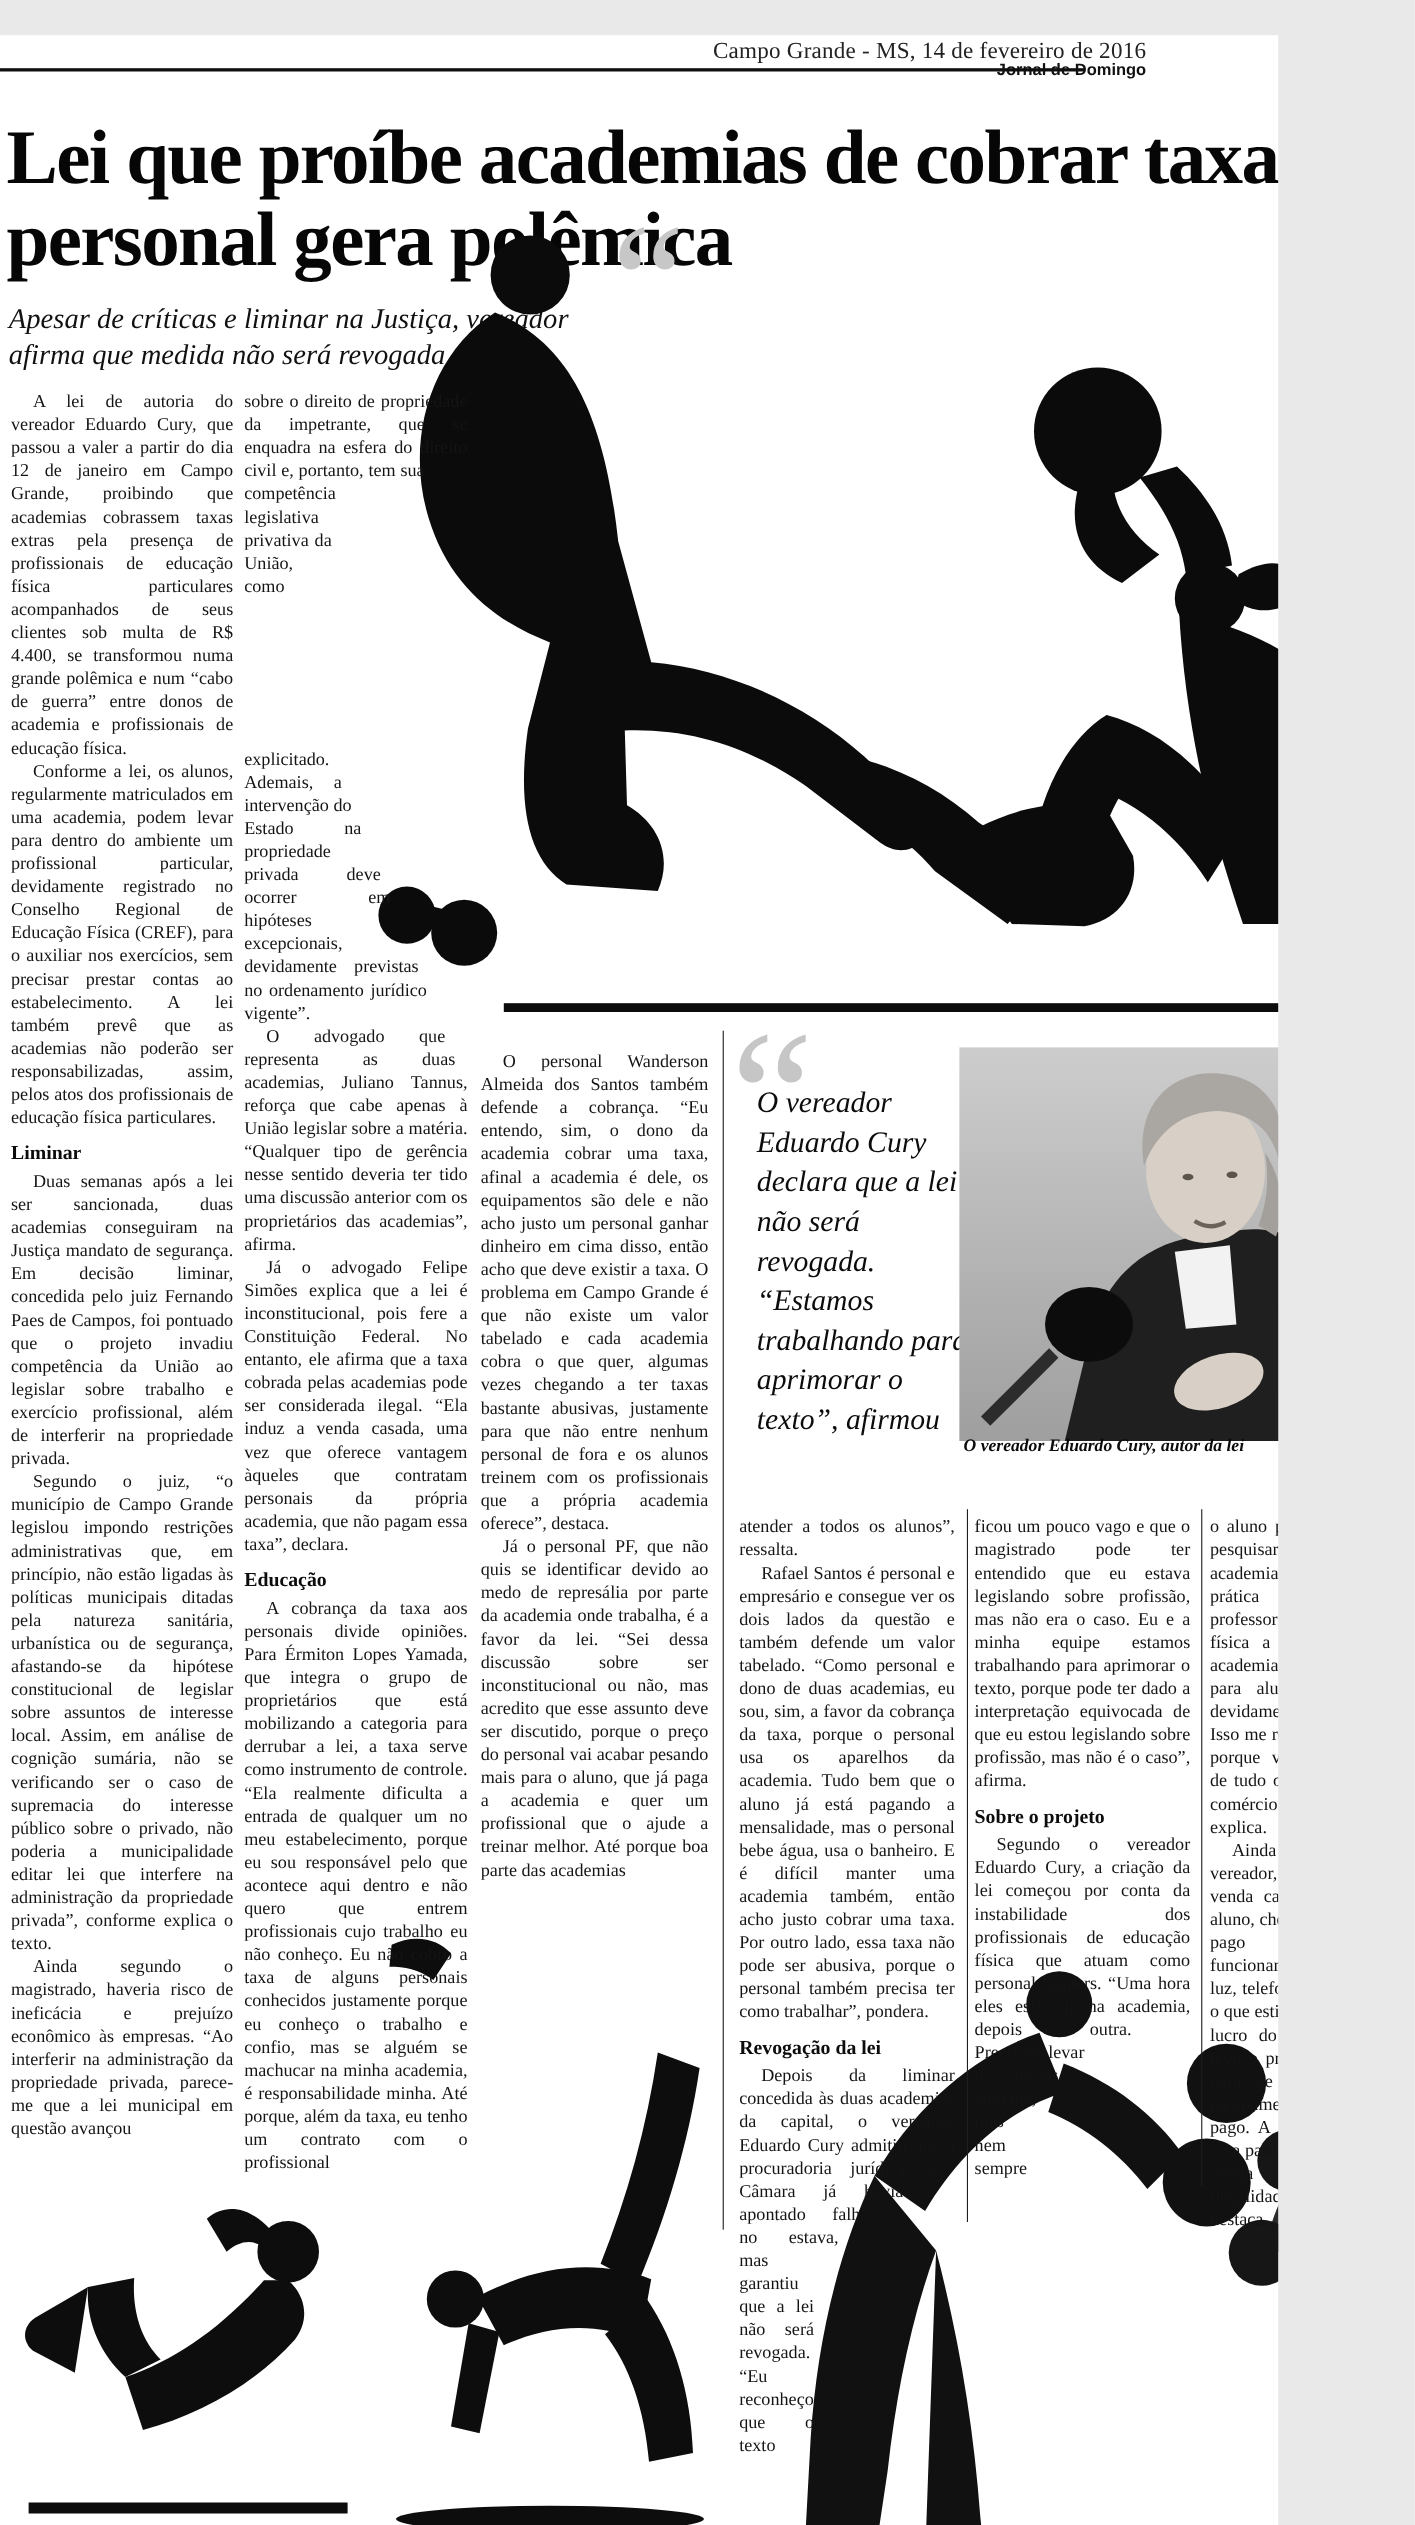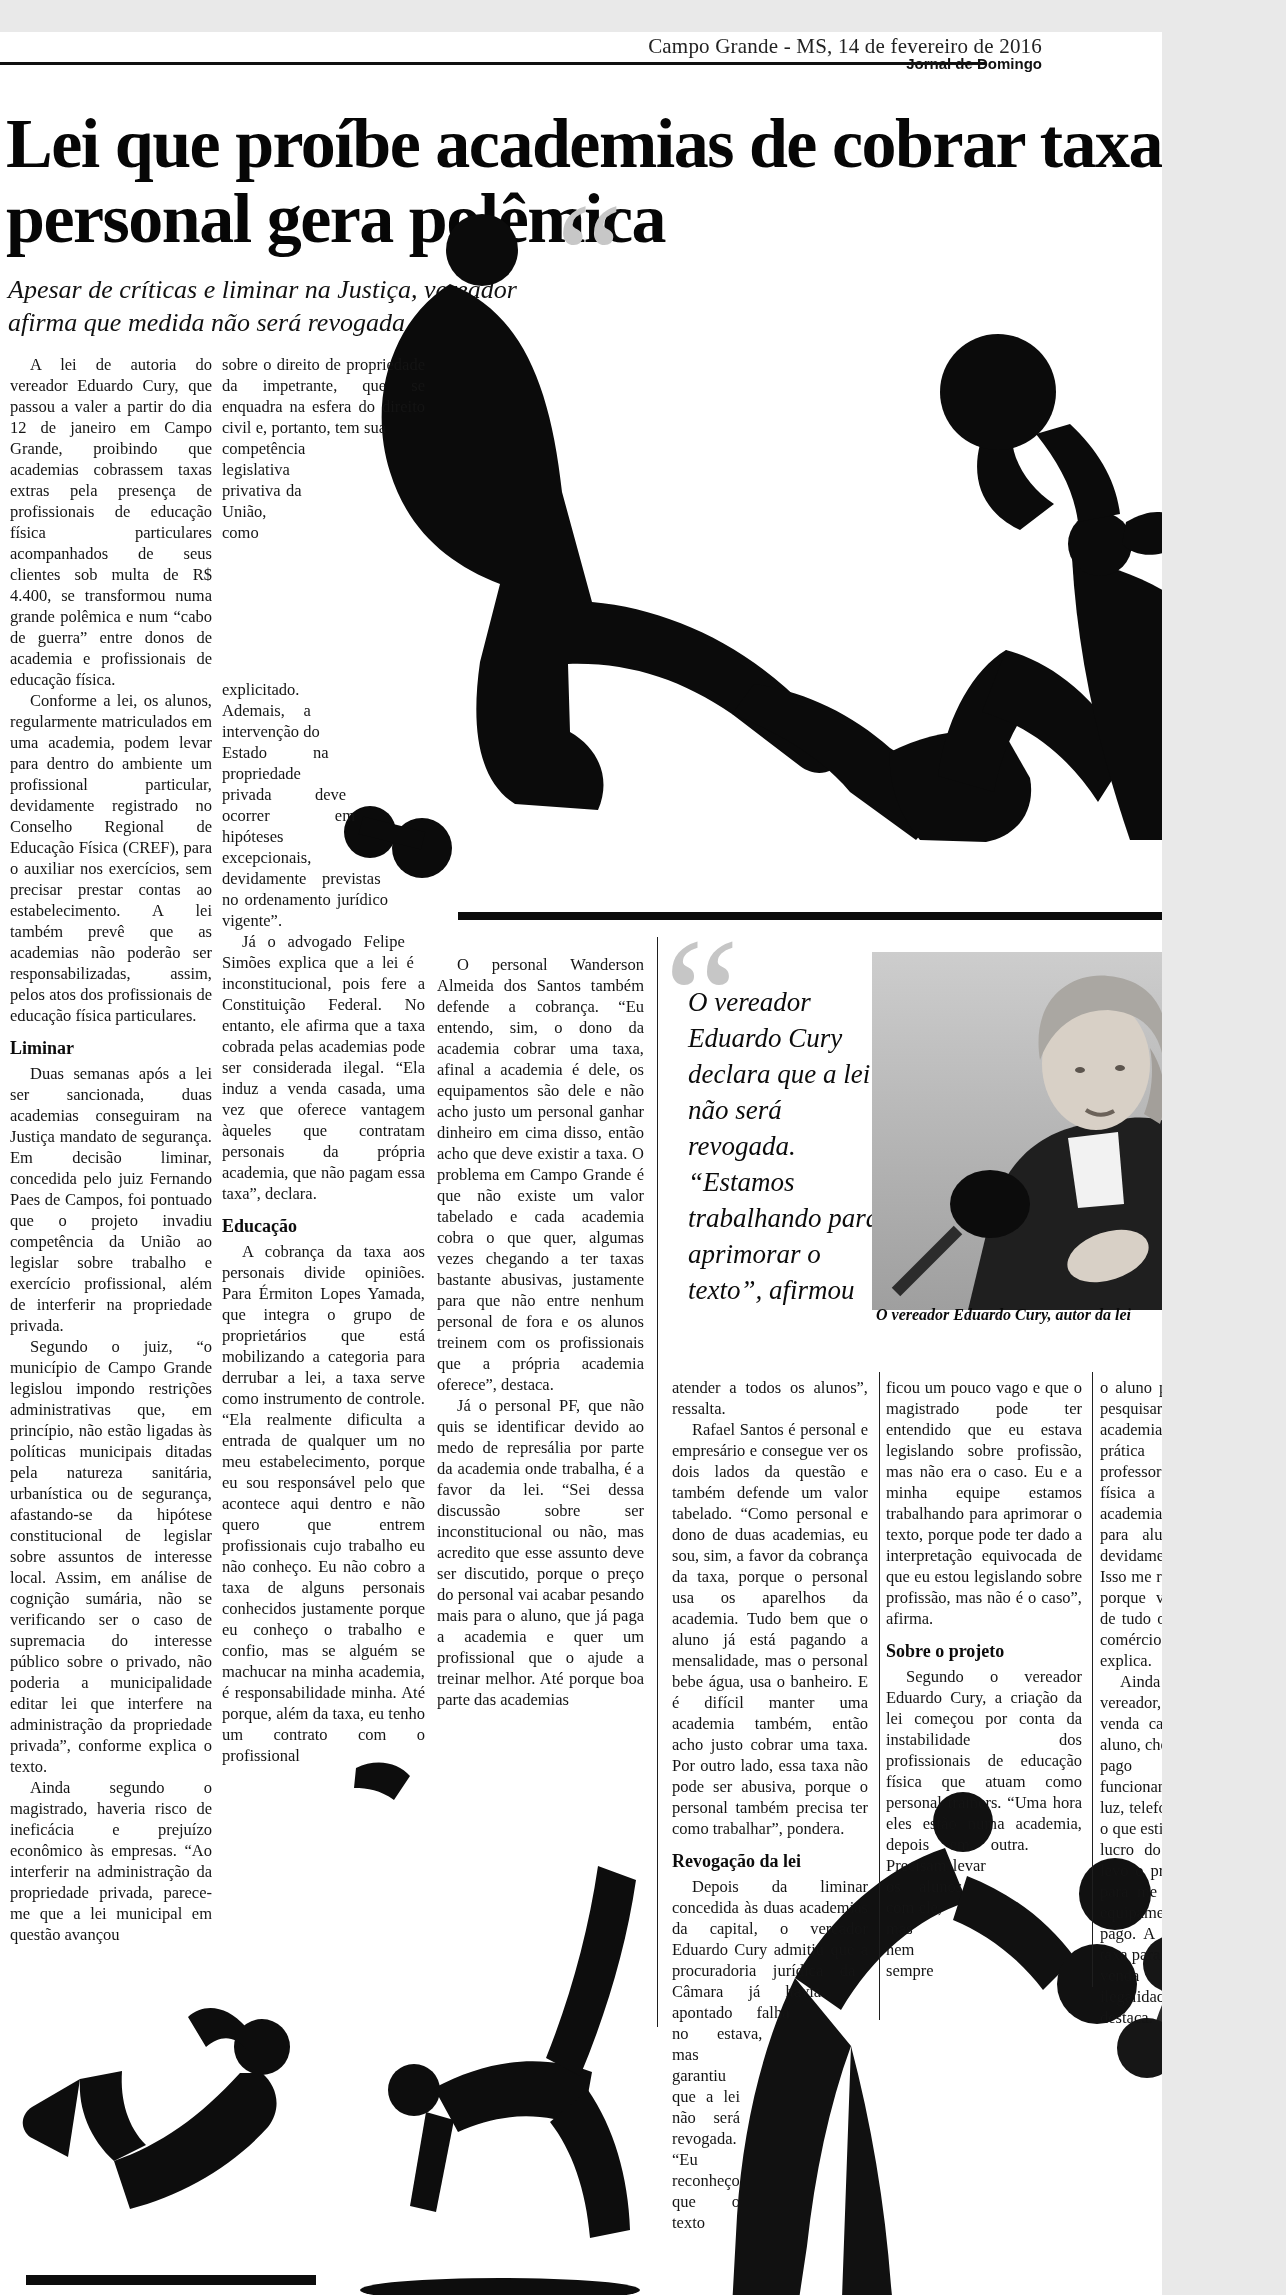--- a/index.html
+++ b/index.html
@@ -113,20 +113,21 @@
       <p class="body-p">A lei de autoria do vereador Eduardo Cury, que passou a valer a partir do dia 12 de janeiro em Campo Grande, proibindo que academias cobrassem taxas extras pela presença de profissionais de educação física particulares acompanhados de seus clientes sob multa de R$ 4.400, se transformou numa grande polêmica e num “cabo de guerra” entre donos de academia e profissionais de educação física.</p>
       <p class="body-p">Conforme a lei, os alunos, regularmente matriculados em uma academia, podem levar para dentro do ambiente um profissional particular, devidamente registrado no Conselho Regional de Educação Física (CREF), para o auxiliar nos exercícios, sem precisar prestar contas ao estabelecimento. A lei também prevê que as academias não poderão ser responsabilizadas, assim, pelos atos dos profissionais de educação física particulares.</p>
       <h3 class="col-heading">Liminar</h3>
       <p class="body-p">Duas semanas após a lei ser sancionada, duas academias conseguiram na Justiça mandato de segurança. Em decisão liminar, concedida pelo juiz Fernando Paes de Campos, foi pontuado que o projeto invadiu competência da União ao legislar sobre trabalho e exercício profissional, além de interferir na propriedade privada.</p>
       <p class="body-p">Segundo o juiz, “o município de Campo Grande legislou impondo restrições administrativas que, em princípio, não estão ligadas às políticas municipais ditadas pela natureza sanitária, urbanística ou de segurança, afastando-se da hipótese constitucional de legislar sobre assuntos de interesse local. Assim, em análise de cognição sumária, não se verificando ser o caso de supremacia do interesse público sobre o privado, não poderia a municipalidade editar lei que interfere na administração da propriedade privada”, conforme explica o texto.</p>
       <p class="body-p">Ainda segundo o magistrado, haveria risco de ineficácia e prejuízo econômico às empresas. “Ao interferir na administração da propriedade privada, parece-me que a lei municipal em questão avançou</p>
     </div>
   <div class="text-col" id="col2">
     <div class="runaround"></div>
   <p class="body-p no-indent">sobre o direito de propriedade da impetrante, que se enquadra na esfera do direito civil e, portanto, tem sua competência legislativa privativa da União, como explicitado. Ademais, a intervenção do Estado na propriedade privada deve ocorrer em hipóteses excepcionais, devidamente previstas no ordenamento jurídico vigente”.</p>
+      <p class="body-p">O advogado que representa as duas academias, Juliano Tannus, reforça que cabe apenas à União legislar sobre a matéria. “Qualquer tipo de gerência nesse sentido deveria ter tido uma discussão anterior com os proprietários das academias”, afirma.</p>
       <p class="body-p">Já o advogado Felipe Simões explica que a lei é inconstitucional, pois fere a Constituição Federal. No entanto, ele afirma que a taxa cobrada pelas academias pode ser considerada ilegal. “Ela induz a venda casada, uma vez que oferece vantagem àqueles que contratam personais da própria academia, que não pagam essa taxa”, declara.</p>
       <h3 class="col-heading">Educação</h3>
       <p class="body-p">A cobrança da taxa aos personais divide opiniões. Para Érmiton Lopes Yamada, que integra o grupo de proprietários que está mobilizando a categoria para derrubar a lei, a taxa serve como instrumento de controle. “Ela realmente dificulta a entrada de qualquer um no meu estabelecimento, porque eu sou responsável pelo que acontece aqui dentro e não quero que entrem profissionais cujo trabalho eu não conheço. Eu não cobro a taxa de alguns personais conhecidos justamente porque eu conheço o trabalho e confio, mas se alguém se machucar na minha academia, é responsabilidade minha. Até porque, além da taxa, eu tenho um contrato com o profissional</p>
     </div>
   <div class="text-col" id="col3">
       <p class="body-p">O personal Wanderson Almeida dos Santos também defende a cobrança. “Eu entendo, sim, o dono da academia cobrar uma taxa, afinal a academia é dele, os equipamentos são dele e não acho justo um personal ganhar dinheiro em cima disso, então acho que deve existir a taxa. O problema em Campo Grande é que não existe um valor tabelado e cada academia cobra o que quer, algumas vezes chegando a ter taxas bastante abusivas, justamente para que não entre nenhum personal de fora e os alunos treinem com os profissionais que a própria academia oferece”, destaca.</p>
       <p class="body-p">Já o personal PF, que não quis se identificar devido ao medo de represália por parte da academia onde trabalha, é a favor da lei. “Sei dessa discussão sobre ser inconstitucional ou não, mas acredito que esse assunto deve ser discutido, porque o preço do personal vai acabar pesando mais para o aluno, que já paga a academia e quer um profissional que o ajude a treinar melhor. Até porque boa parte das academias</p>
     </div>
   <div class="text-col" id="col4">
       <p class="body-p no-indent">atender a todos os alunos”, ressalta.</p>

